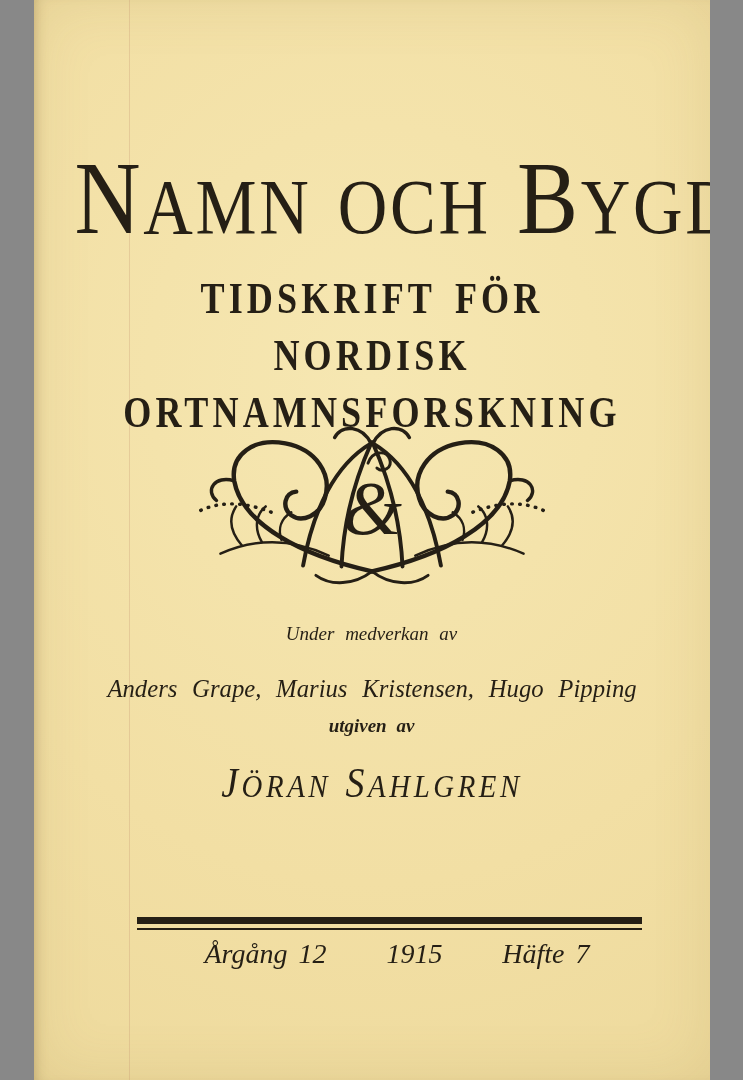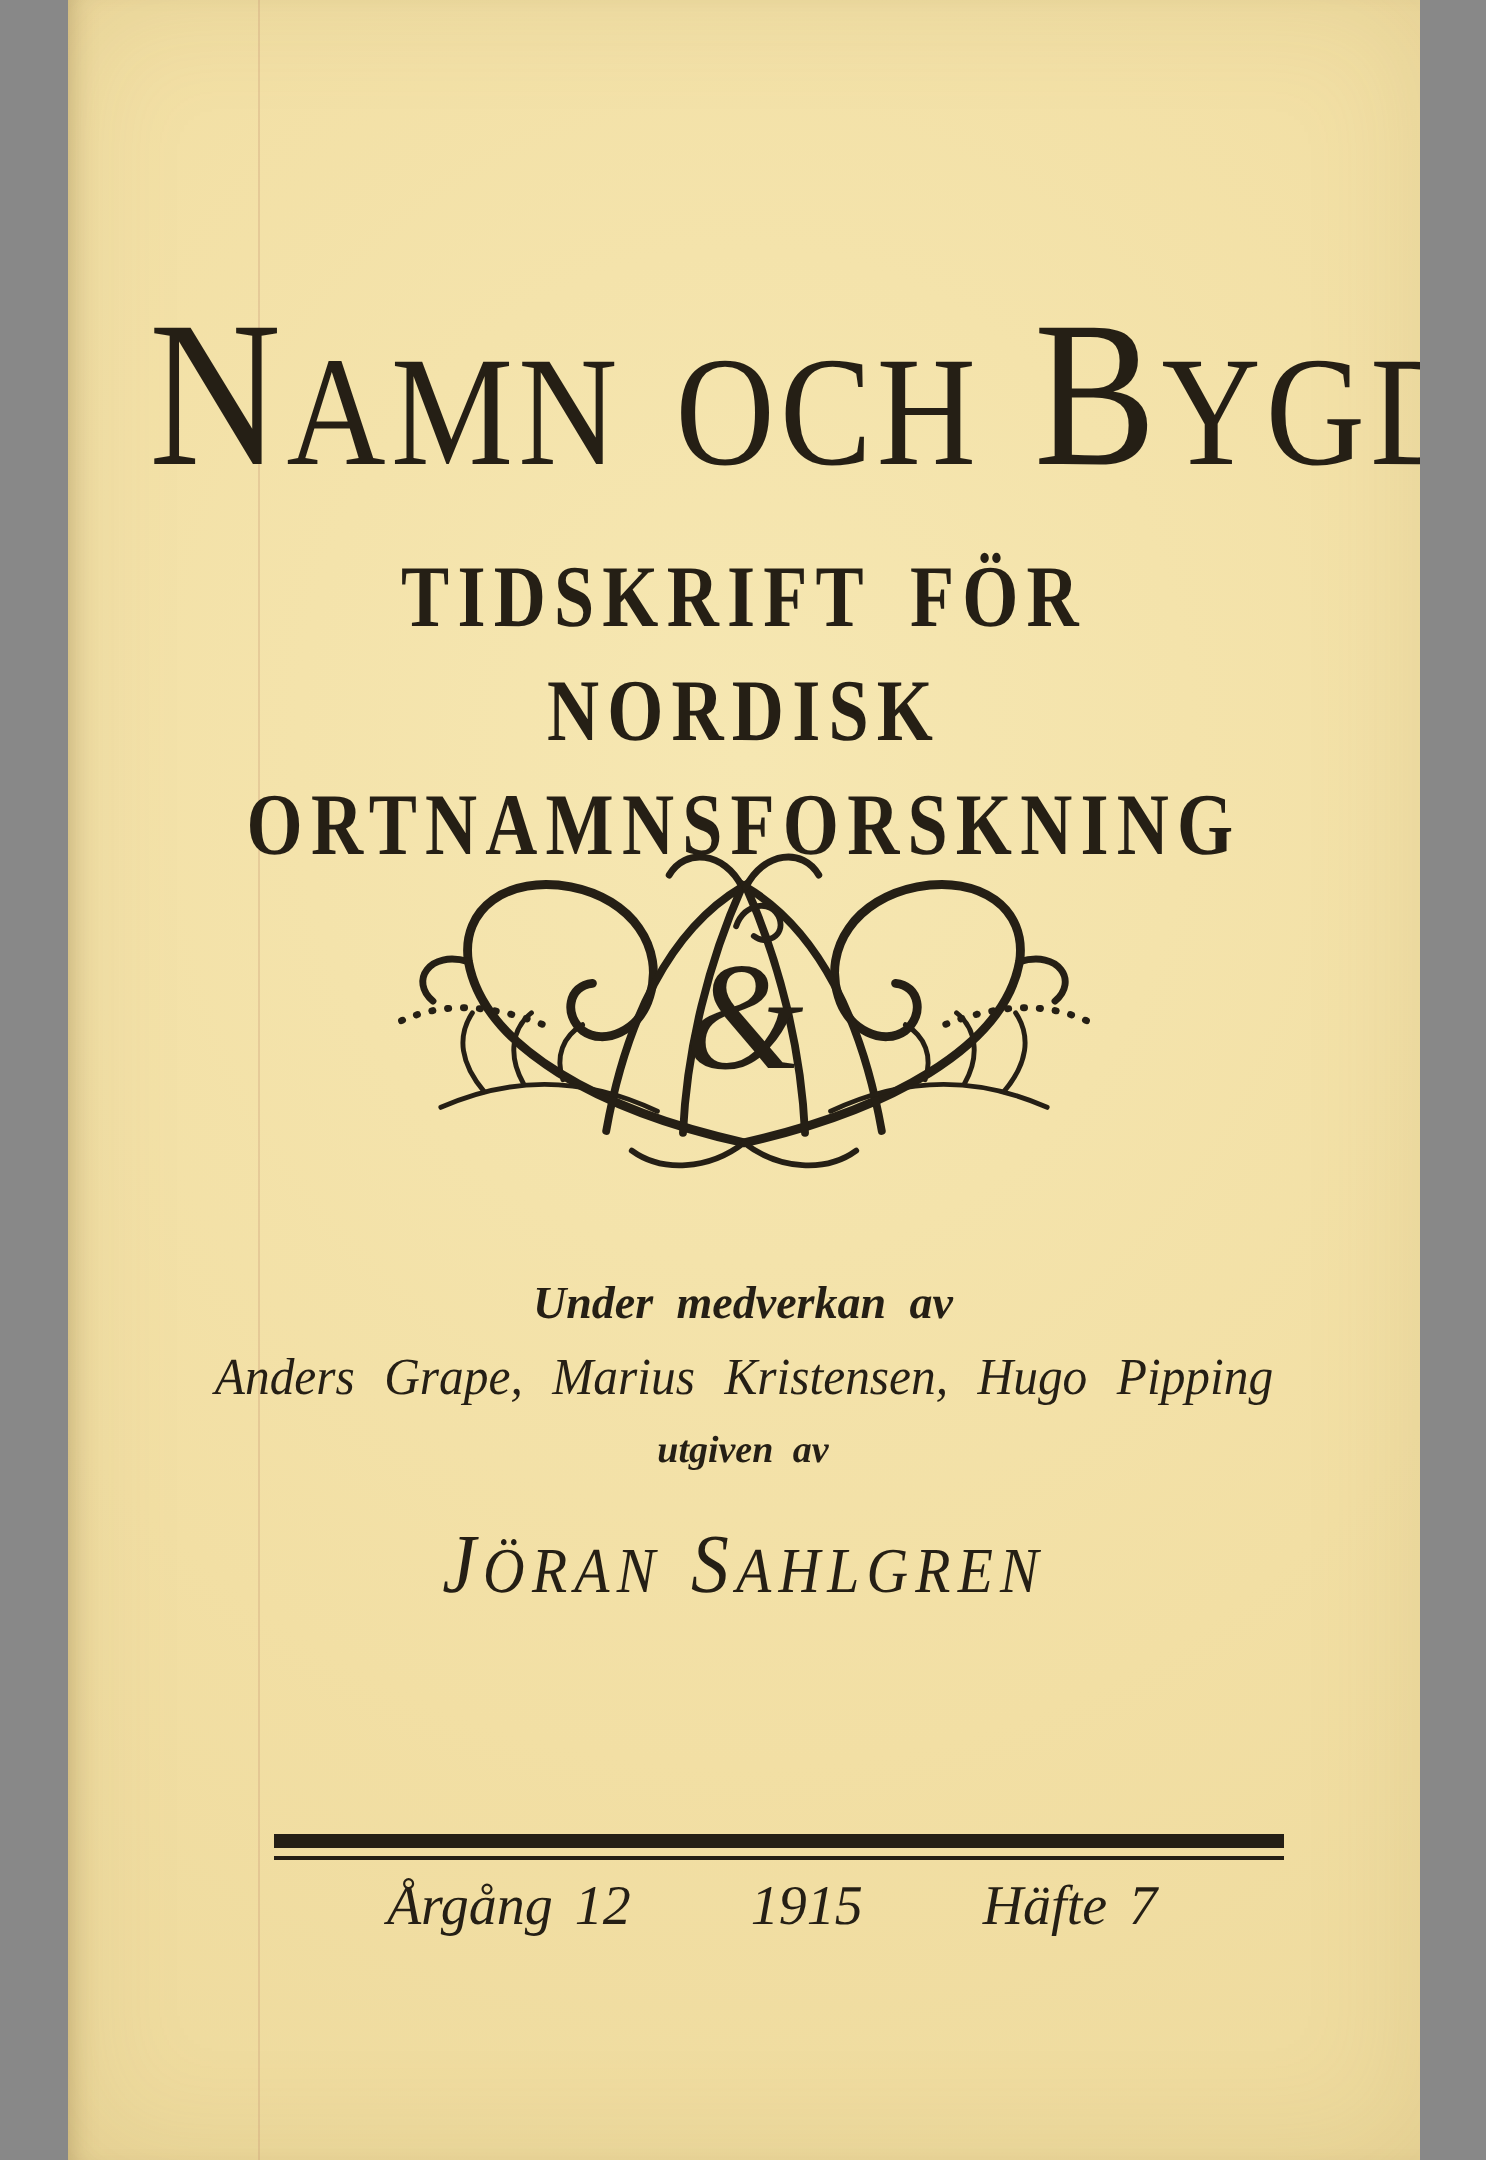--- a/index.html
+++ b/index.html
@@ -56,36 +56,36 @@
     position:absolute;
     top:408px; left:50%;
     margin-left:-187px;
   }
   .monogram text {
     font-family:"Liberation Serif","DejaVu Serif",serif;
     font-style:italic;
     fill:var(--ink);
   }
 
-  .contrib-label { top:640px; font-size:23px; font-style:italic; font-weight:bold; word-spacing:6px; }
+  .contrib-label { top:624px; font-size:19px; font-style:italic; font-weight:normal; word-spacing:6px; }
   .contrib-names { top:676px; font-size:26px; font-style:italic; word-spacing:9px; transform:scaleX(.95); }
   .publisher-label { top:716px; font-size:19px; font-style:italic; font-weight:bold; word-spacing:5px; }
   .publisher-name {
     top:762px; font-style:italic; letter-spacing:4px; transform:scaleX(.9); white-space:nowrap;
   }
   .publisher-name .cap { font-size:42px; }
   .publisher-name .sc  { font-size:32px; }
   .publisher-name .word-gap { display:inline-block; width:16px; }
 
   
   .rules { position:absolute; top:917px; left:103px; width:505px; }
   .rule-thick { height:7px; background:var(--ink); }
   .rule-thin  { height:2px; background:var(--ink); margin-top:4px; }
   .imprint {
-    position:absolute; top:938px; left:100px; width:505px;
+    position:absolute; top:938px; left:111px; width:505px;
     display:flex; justify-content:space-evenly; align-items:center;
     font-size:28px; font-style:italic; word-spacing:4px;
   }
 </style>
 </head>
 <body>
 
 <div class="page">
 
   <div class="crease"></div>

